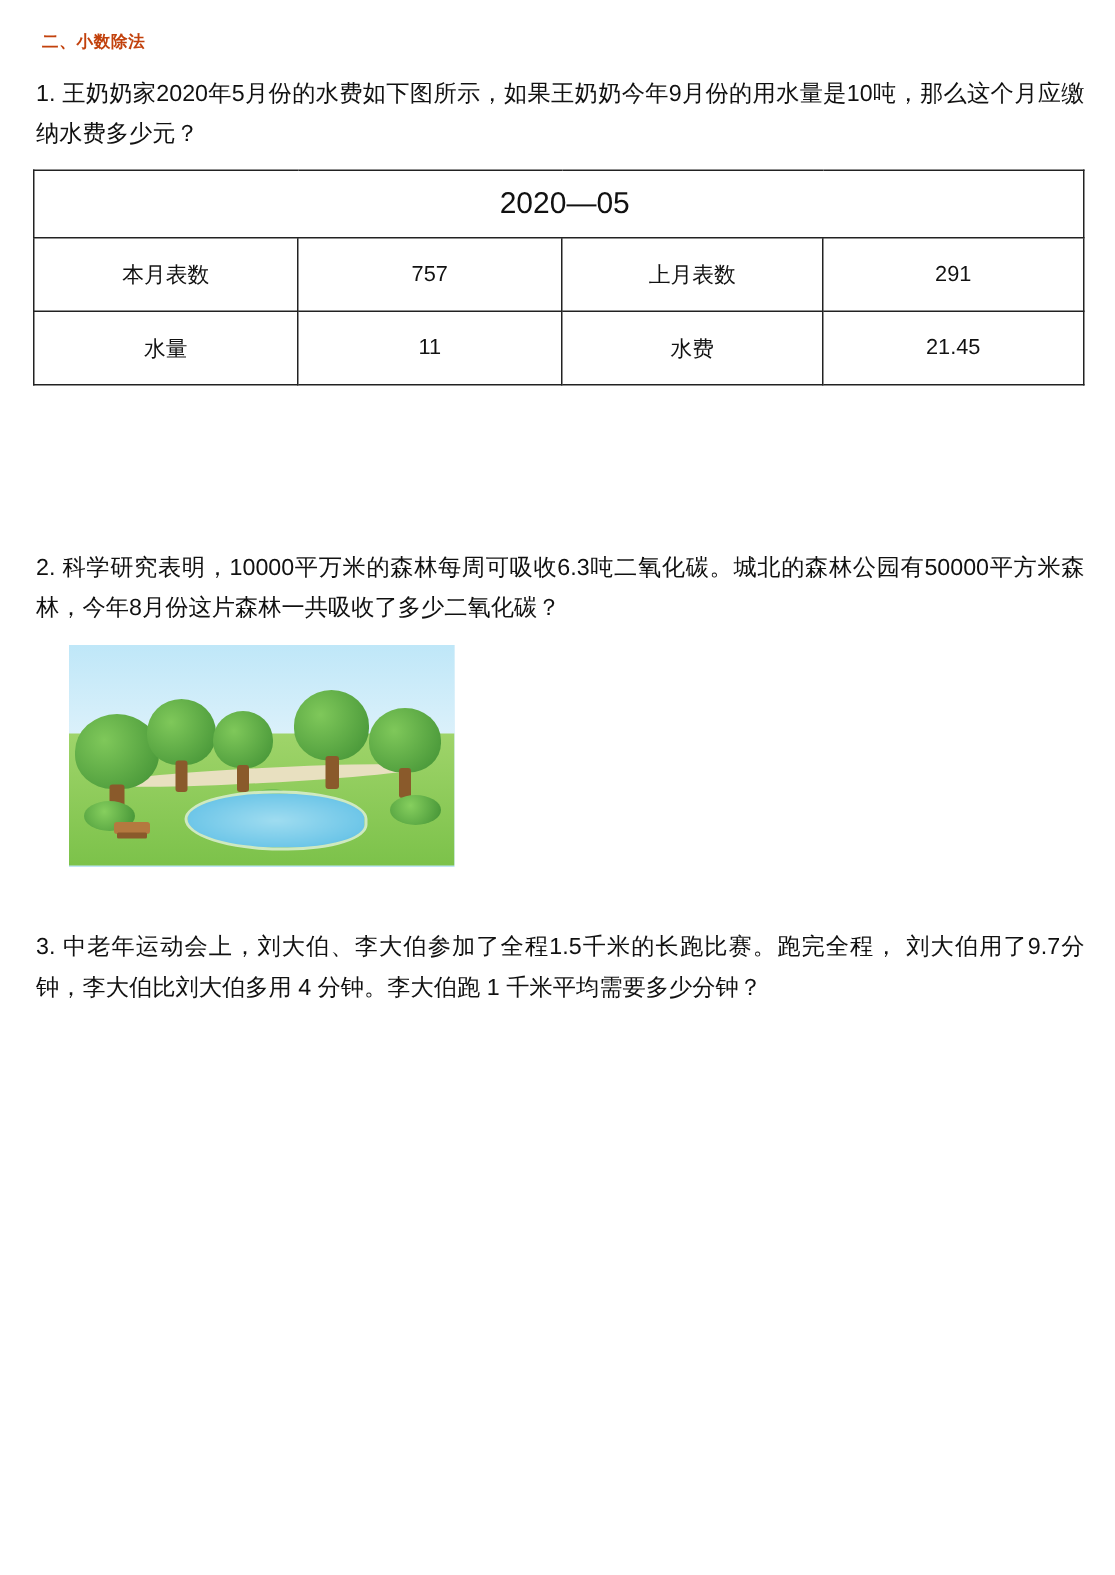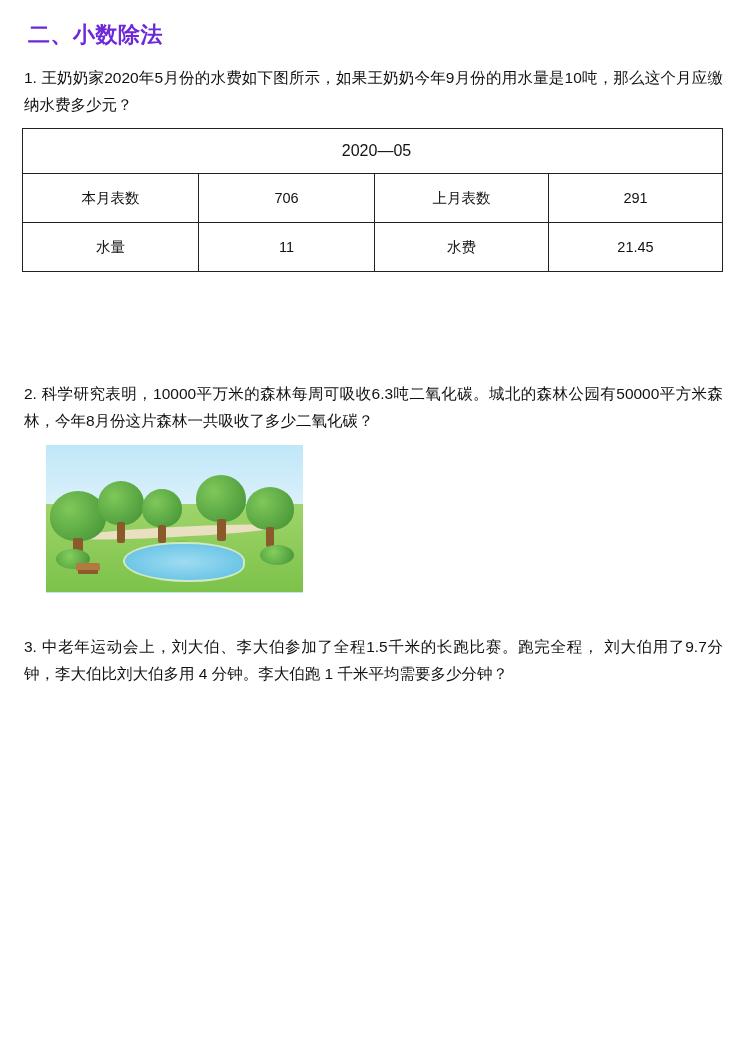--- a/index.html
+++ b/index.html
@@ -16,23 +16,23 @@
     overflow: hidden;
   }
   .page {
     width: 743px;
     height: 1050px;
     box-sizing: border-box;
     padding: 16px 20px 0 22px;
     position: relative;
   }
   .section-title {
-    color: #6d28d9;
+    color: #c2410c;
     font-weight: bold;
-    font-size: 22px;
+    font-size: 11px;
     letter-spacing: 0.5px;
     margin: 4px 0 14px 6px;
   }
   .question {
     font-size: 15.5px;
     line-height: 1.75;
     margin: 0 0 10px 0;
     text-align: justify;
   }
   .q-indent {
@@ -47,21 +47,21 @@
   table.water-table td {
     border: 1px solid #222222;
     height: 44px;
     text-align: center;
     vertical-align: middle;
     font-size: 14.5px;
     padding: 2px 4px;
   }
   table.water-table td.head-row {
     height: 40px;
-    font-size: 16px;
+    font-size: 20px;
     padding-left: 12px;
   }
   .col1 { width: 176px; }
   .col2 { width: 176px; }
   .col3 { width: 174px; }
   .col4 { width: 174px; }
 
   .spacer-1 { height: 108px; }
   .spacer-3 { height: 40px; }
 
@@ -143,21 +143,21 @@
         <col class="col2">
         <col class="col3">
         <col class="col4">
     </colgroup>
     <tbody>
       <tr>
         <td class="head-row" colspan="4">2020—05</td>
       </tr>
       <tr>
         <td>本月表数</td>
-        <td>706</td>
+        <td>757</td>
         <td>上月表数</td>
         <td>291</td>
       </tr>
       <tr>
         <td>水量</td>
         <td>11</td>
         <td>水费</td>
         <td>21.45</td>
       </tr>
     </tbody>

